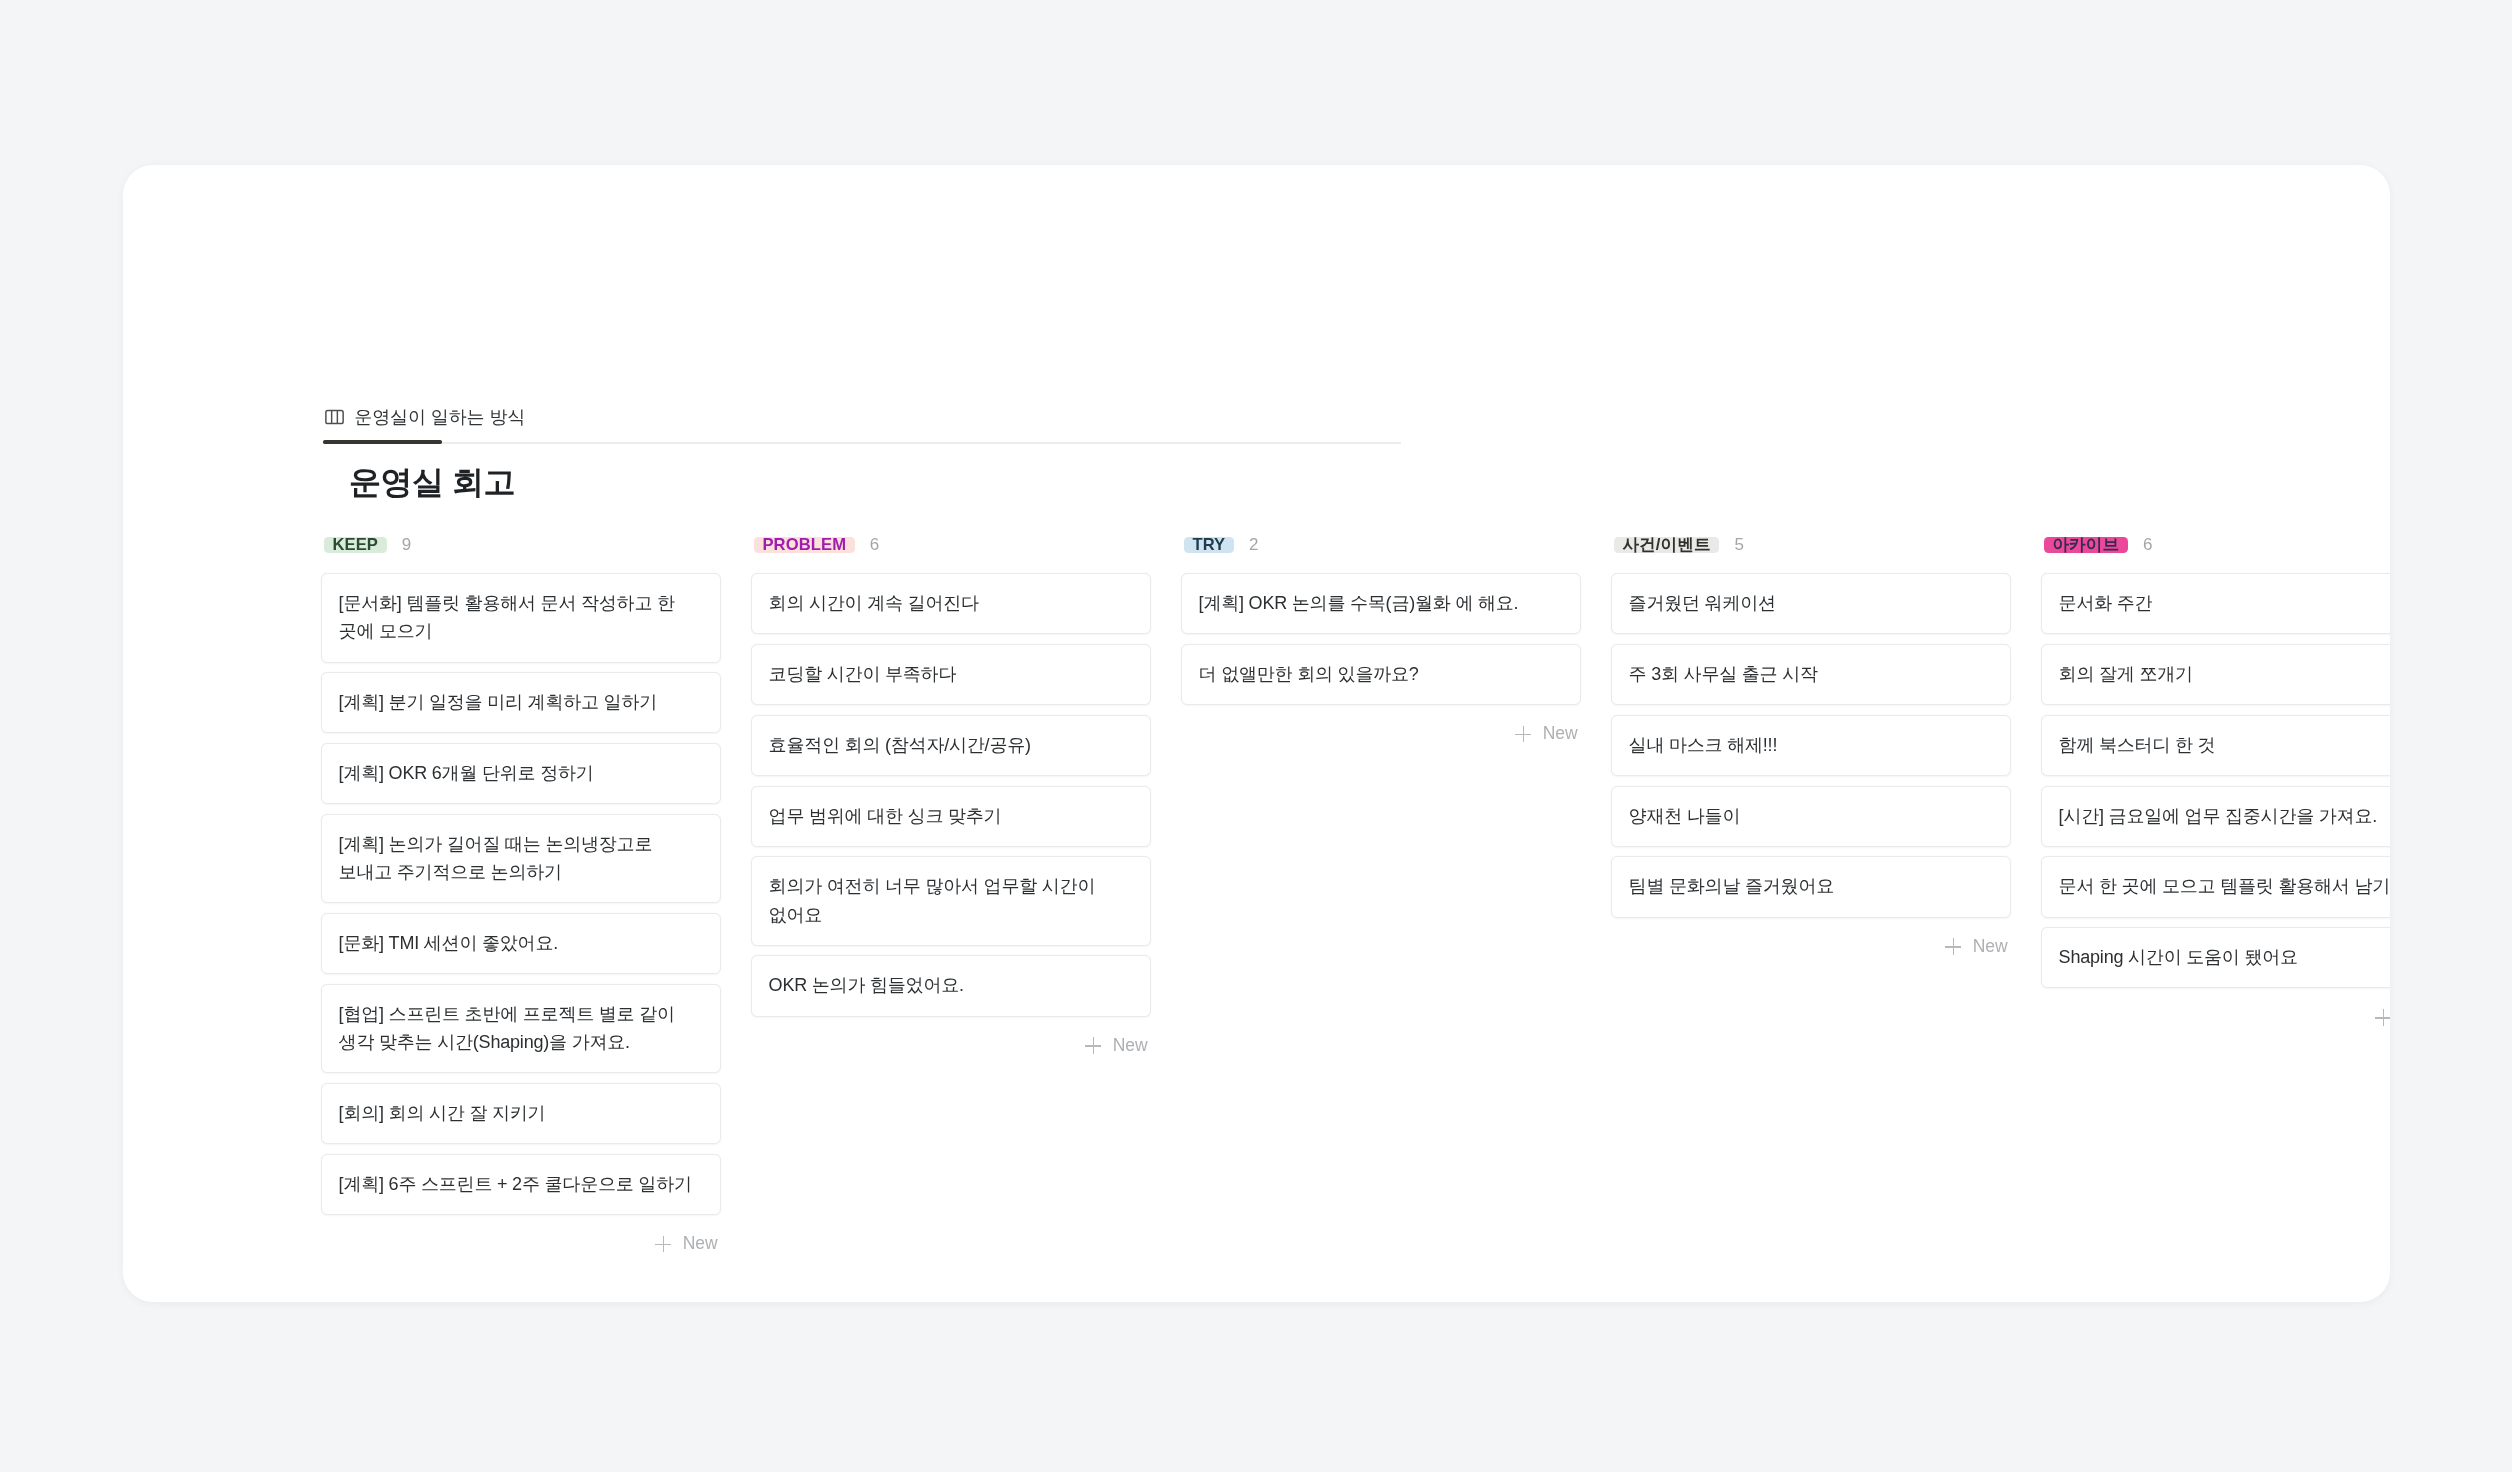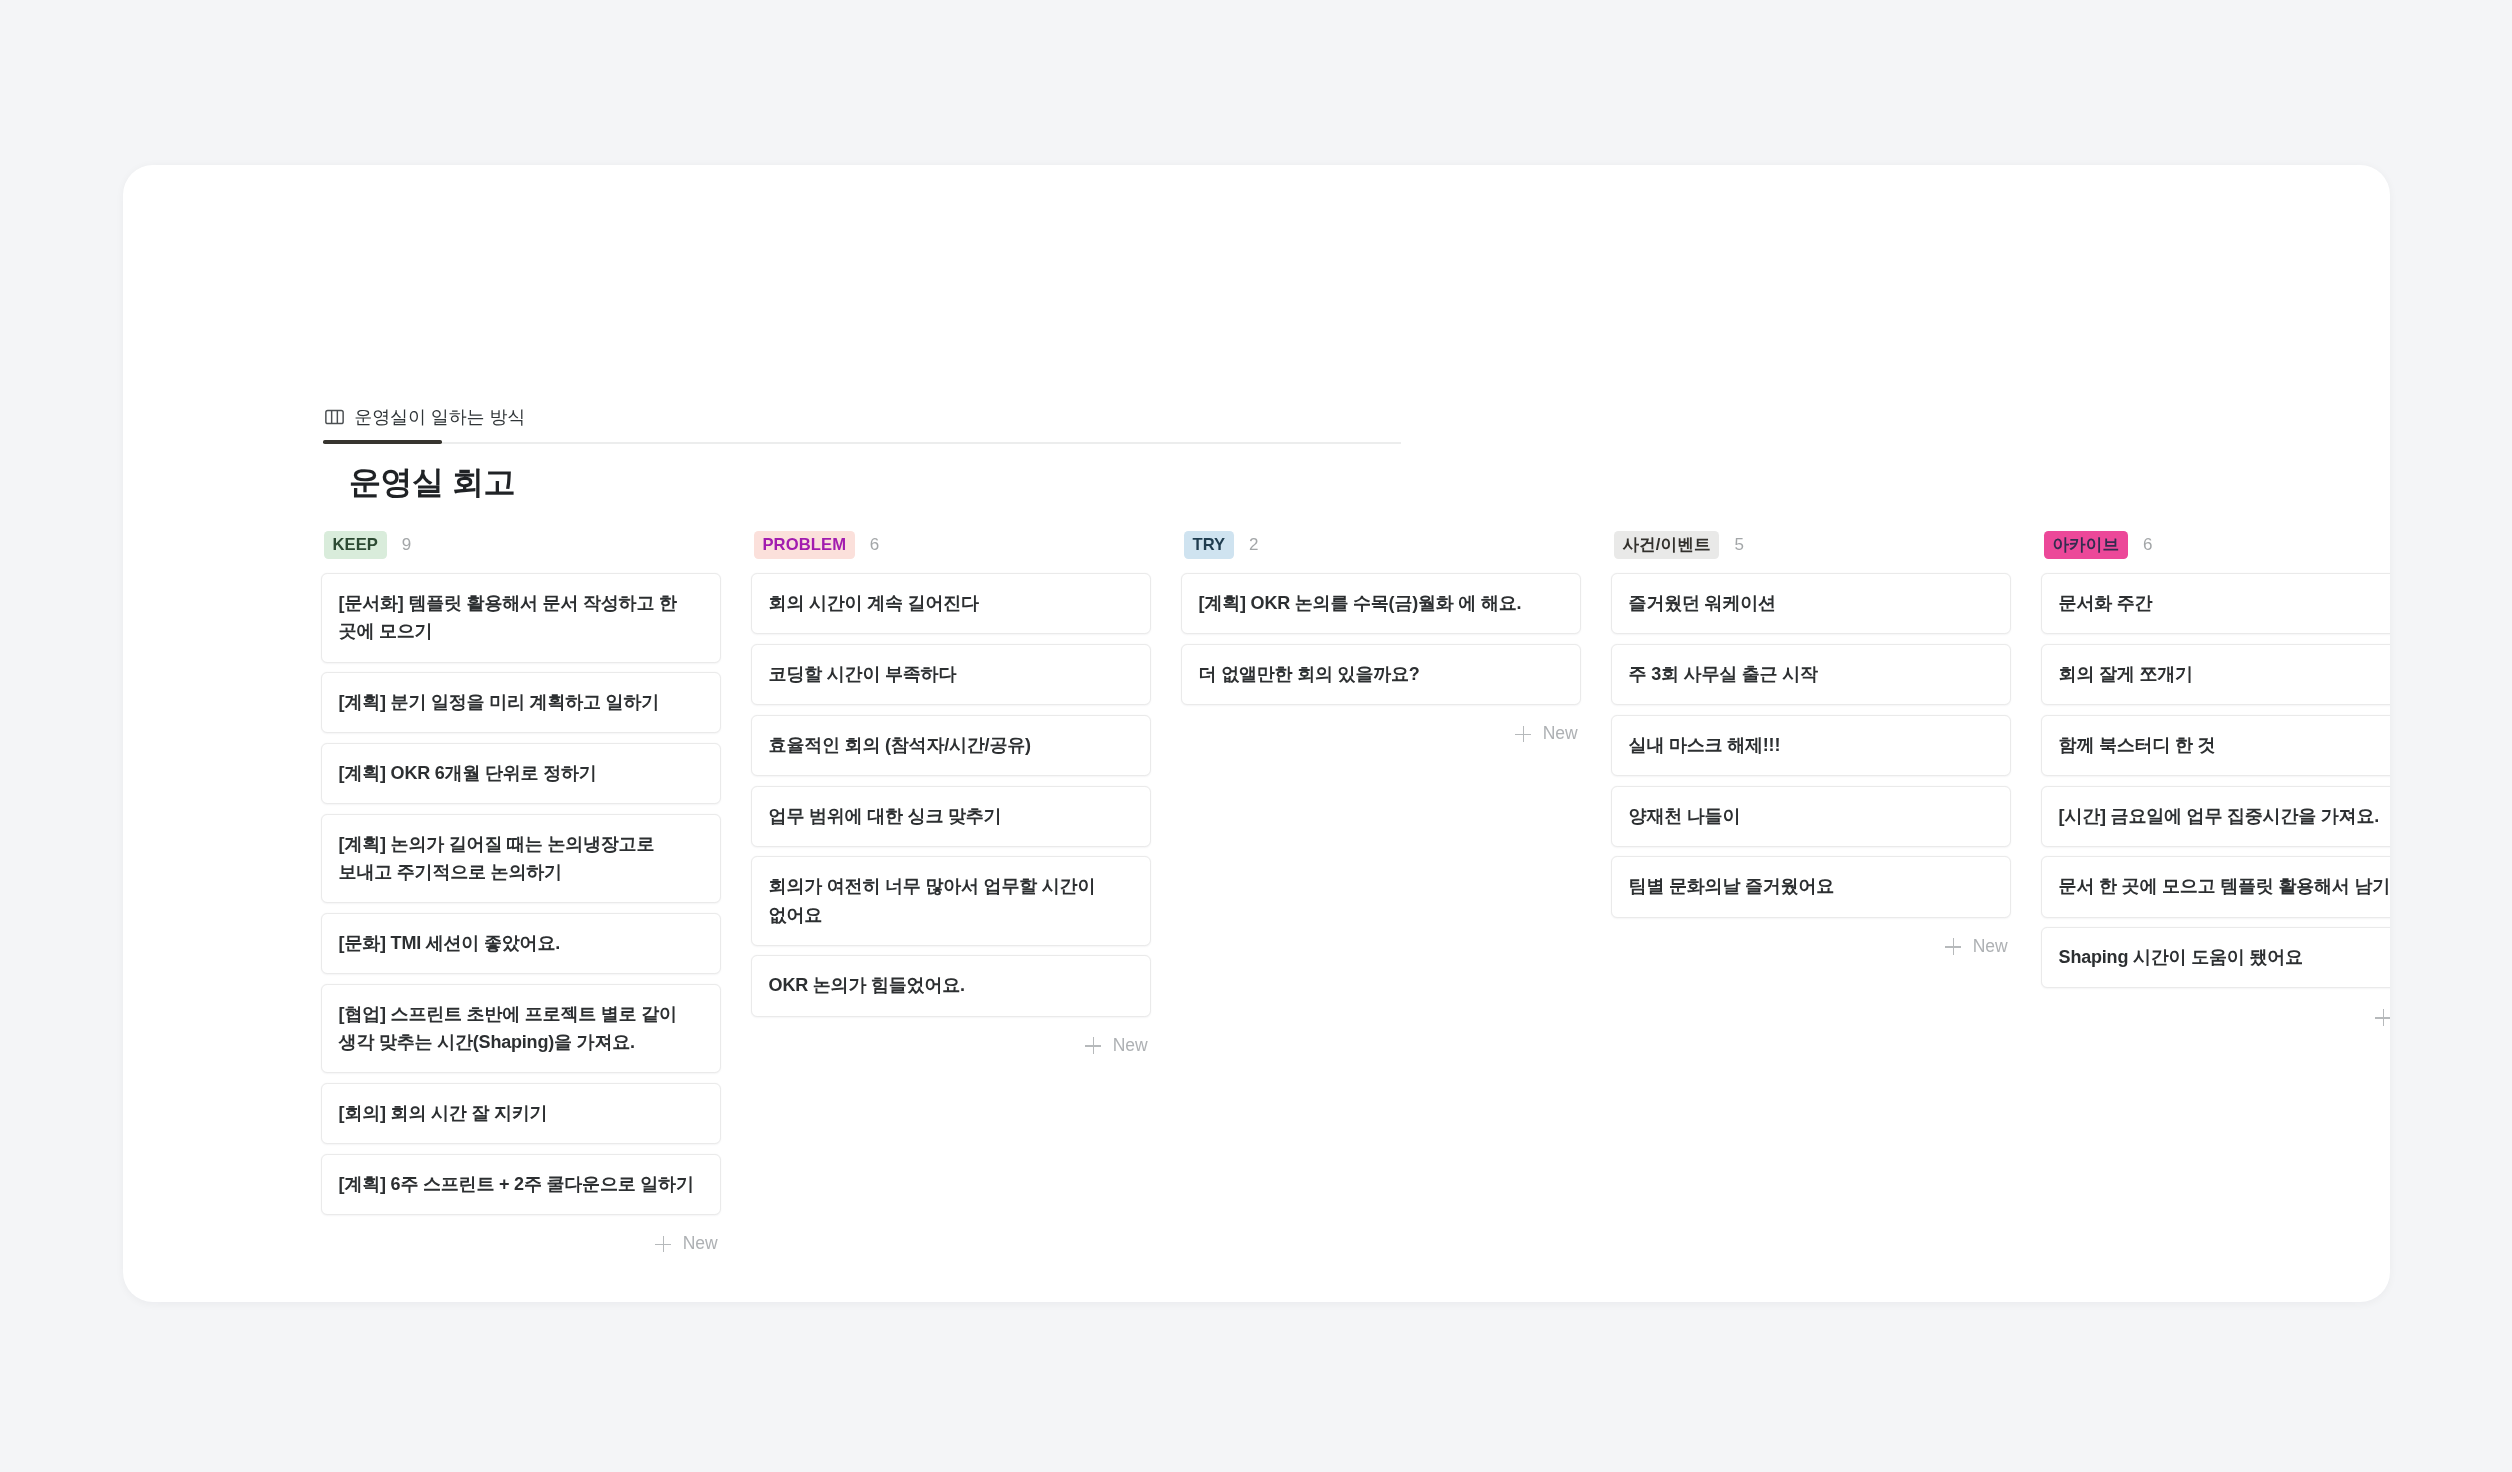--- a/index.html
+++ b/index.html
@@ -112,21 +112,21 @@
     display: flex;
     align-items: center;
     gap: 15px;
     height: 28px;
     margin-bottom: 14px;
     padding-left: 2.6px;
   }
   .col-badge {
     display: inline-flex;
     align-items: center;
-    height: 28px;
+    height: 16px;
     padding: 0 8.8px;
     border-radius: 4.4px;
     font-size: 16.6px;
     font-weight: bold;
     letter-spacing: 0.1px;
     white-space: nowrap;
   }
   .col-count {
     font-size: 17px;
     color: #a3a6a8;
@@ -140,21 +140,20 @@
     border-radius: 6.1px;
     box-shadow: 0 0.9px 1.8px rgba(16,24,40,0.045);
     padding: 15px 16.6px 16px 16.6px;
     margin-bottom: 9.6px;
     font-size: 18px;
     line-height: 1.57;
     color: #2c2f31;
     letter-spacing: -0.2px;
     word-break: keep-all;
     cursor: pointer;
-    font-weight: bold;
   }
 
   .new-row {
     display: flex;
     align-items: center;
     gap: 11.4px;
     padding: 8.8px 3.5px 0 6.1px;
     cursor: pointer;
     user-select: none;
     justify-content: flex-end;

